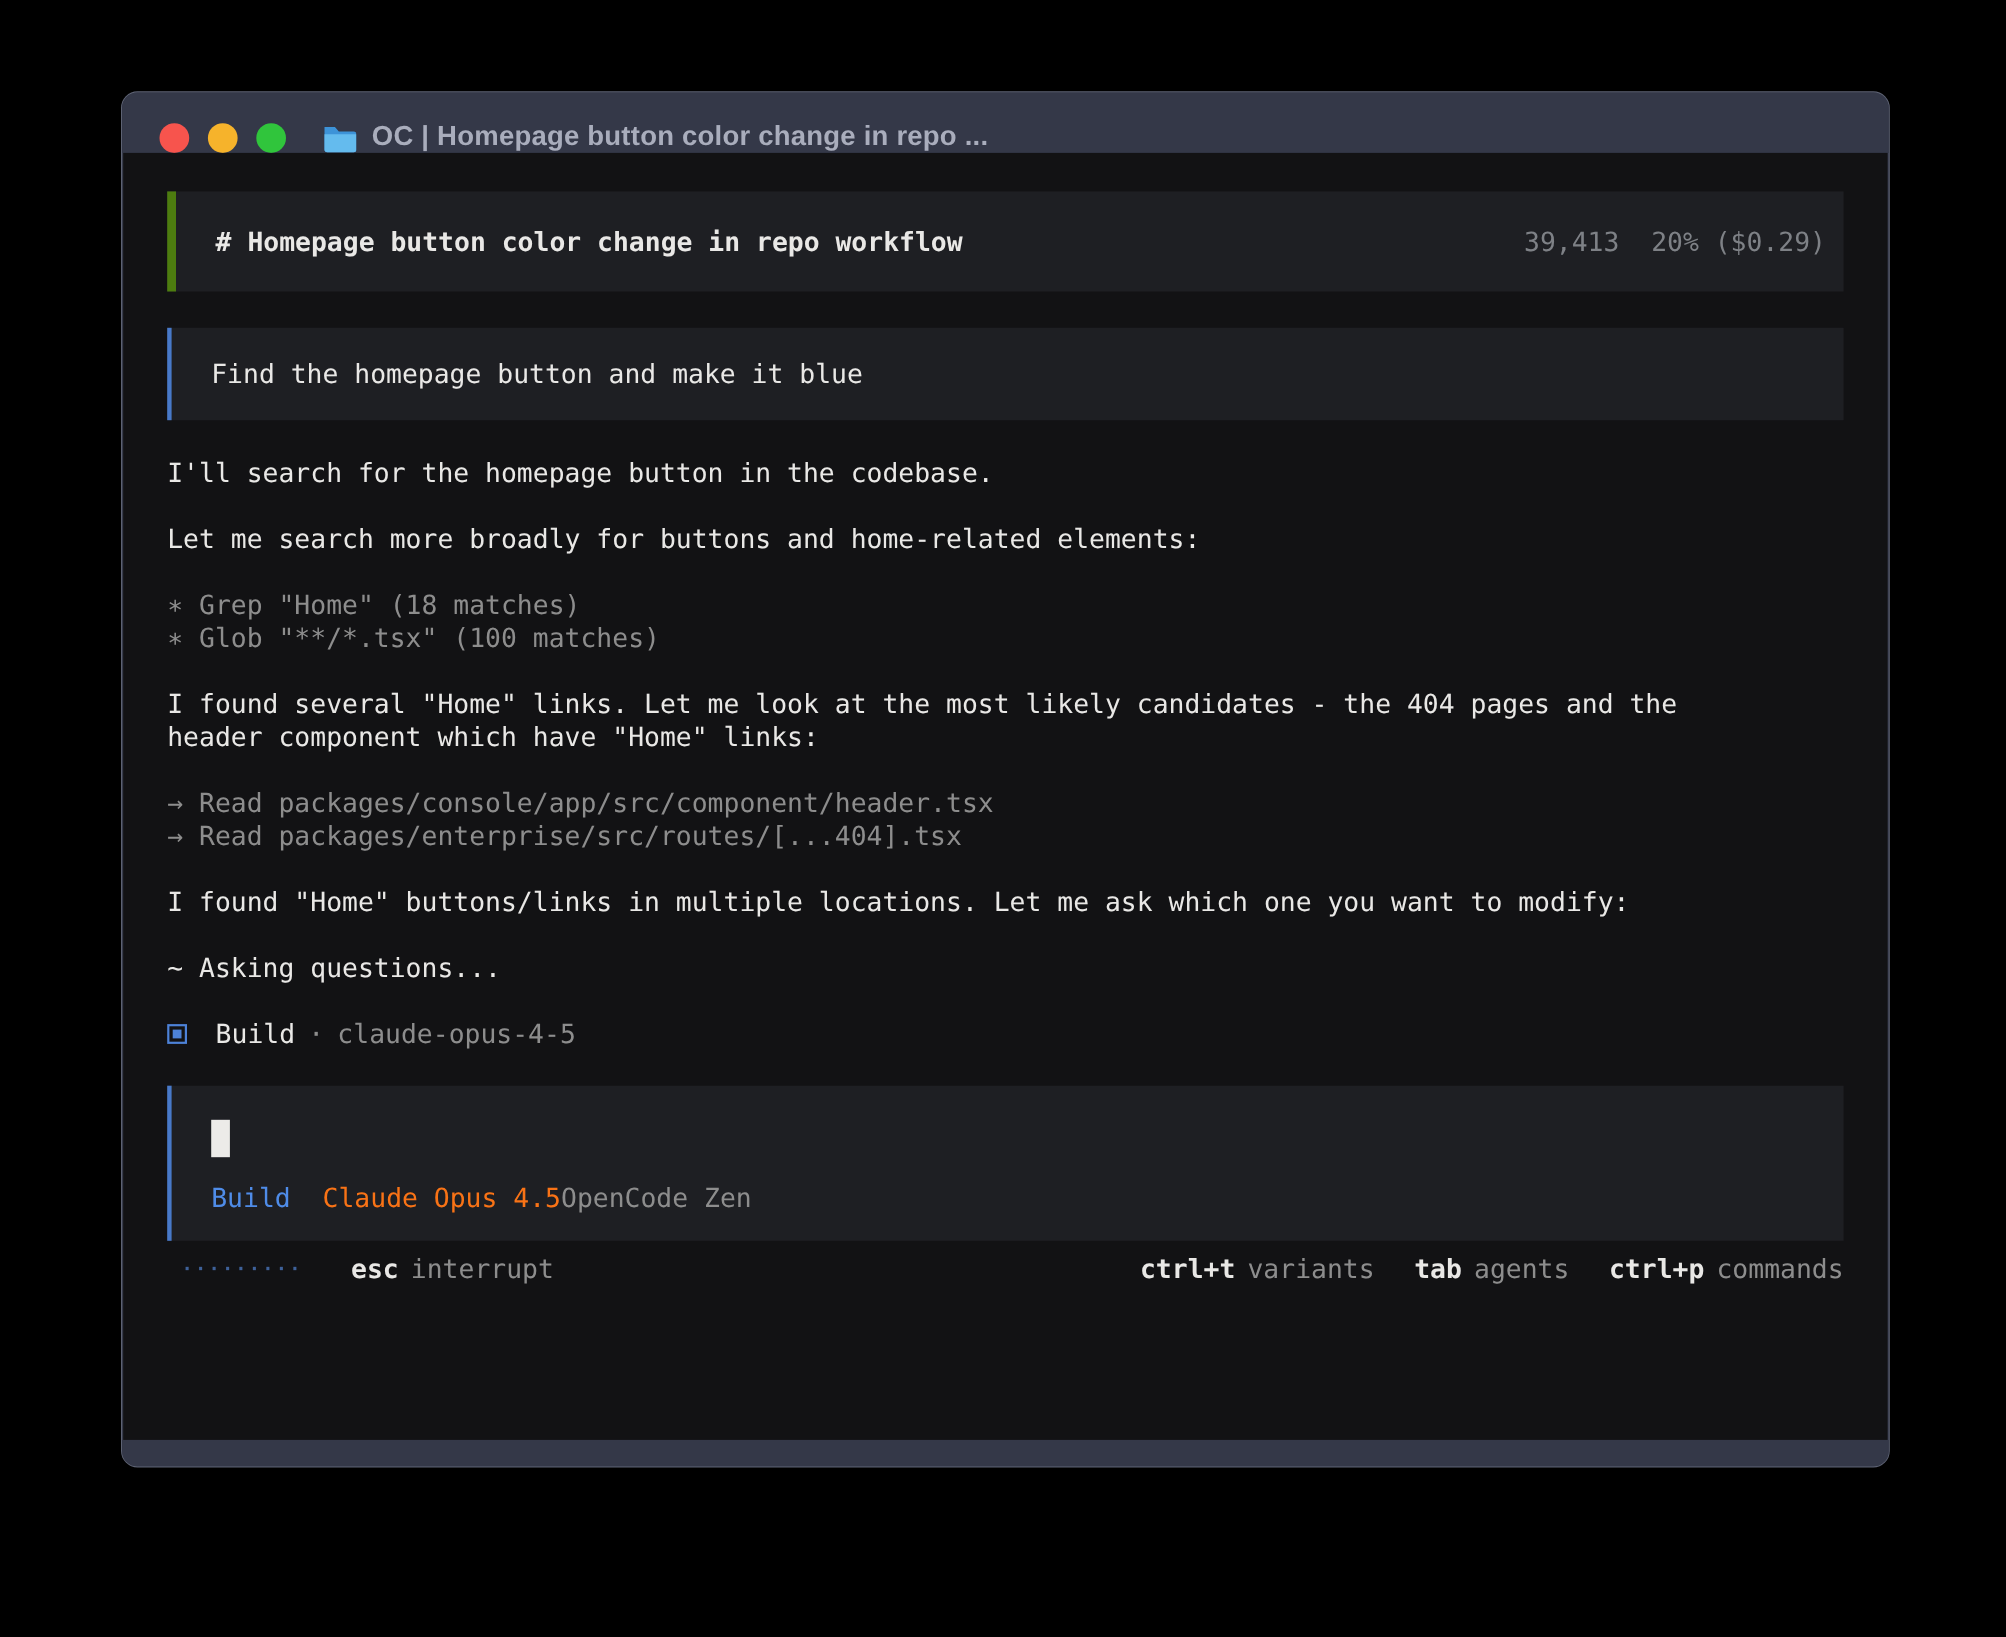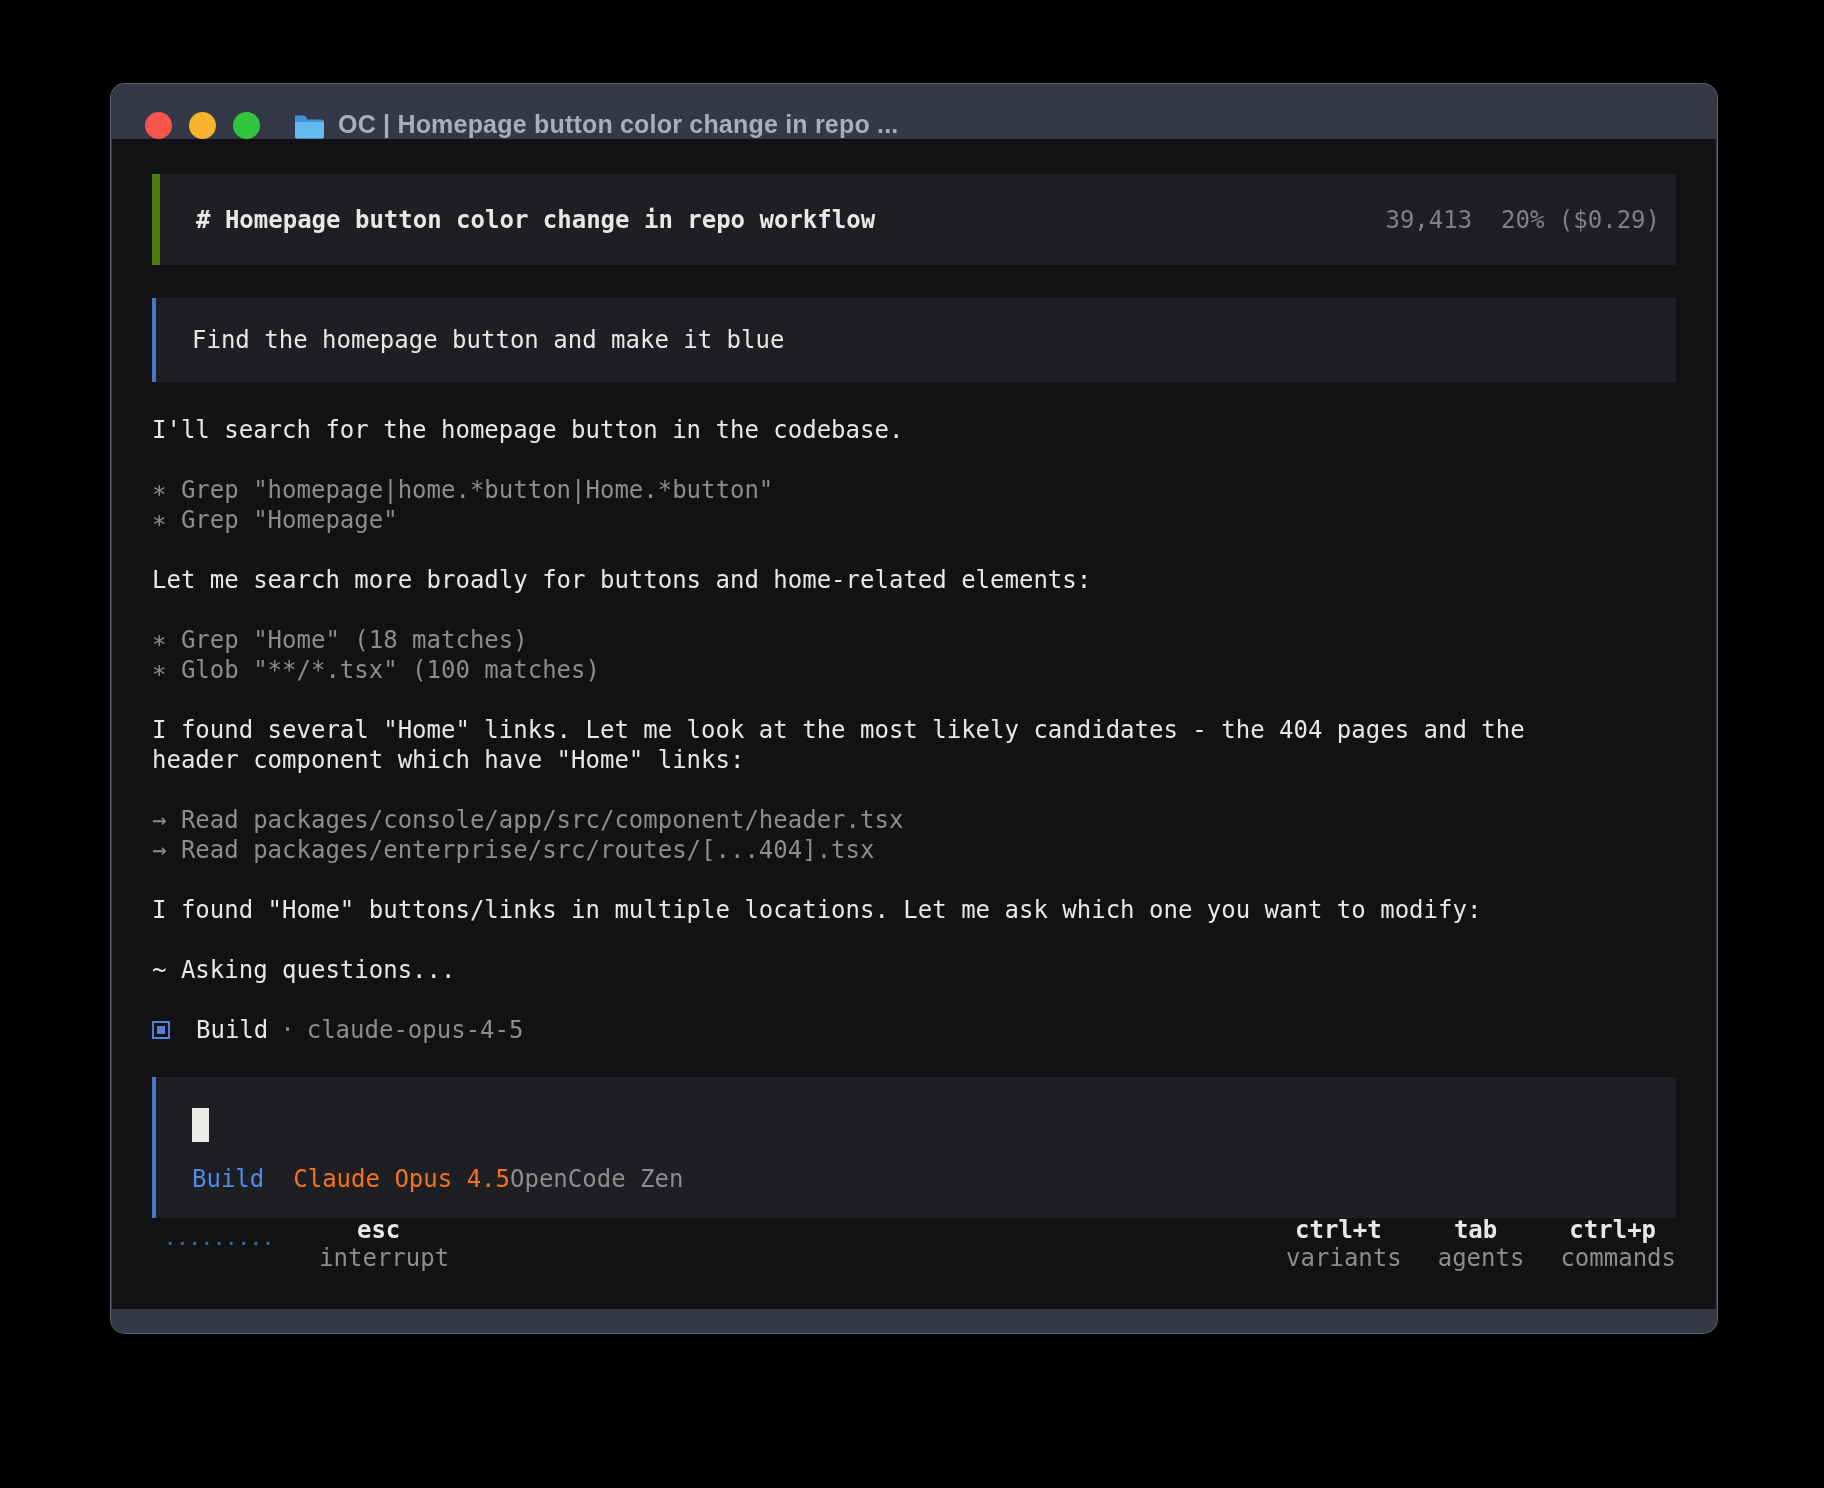--- a/index.html
+++ b/index.html
@@ -71,21 +71,21 @@
   .statusbar{
     margin-top:11px;height:30px;display:flex;align-items:center;
     justify-content:space-between;
   }
   .sb-left{display:flex;align-items:center;padding-left:13px;}
   .sb-right{display:flex;align-items:center;}
   .spinner{
     font-size:17px;font-weight:bold;letter-spacing:2px;color:#3e6199;
     margin-right:44px;line-height:30px;
   }
-  .keypair{display:flex;align-items:center;flex-direction:column;}
+  .keypair{display:flex;align-items:flex-start;}
   .sb-right .keypair{margin-left:36px;}
   .key{color:#e9e8e6;font-weight:bold;margin-right:11px;}
   .keylabel{color:#8d8d8d;}
 </style>
 </head>
 <body>
 
 <div class="window">
 
   <div class="titlebar">
@@ -108,24 +108,20 @@
       <span class="hdr-stats">39,413  20% ($0.29)</span>
     </div>
 
     <div class="usermsg">
       <span>Find the homepage button and make it blue</span>
     </div>
 
     <div class="transcript">
         <div class="block text">
           <div class="line">I'll search for the homepage button in the codebase.</div>
-        </div>
-        <div class="block tool">
-          <div class="line">∗ Grep "homepage|home.*button|Home.*button"</div>
-          <div class="line">∗ Grep "Homepage"</div>
         </div>
         <div class="block text">
           <div class="line">Let me search more broadly for buttons and home-related elements:</div>
         </div>
         <div class="block tool">
           <div class="line">∗ Grep "Home" (18 matches)</div>
           <div class="line">∗ Glob "**/*.tsx" (100 matches)</div>
         </div>
         <div class="block text">
           <div class="line">I found several "Home" links. Let me look at the most likely candidates - the 404 pages and the header component which have "Home" links:</div>

